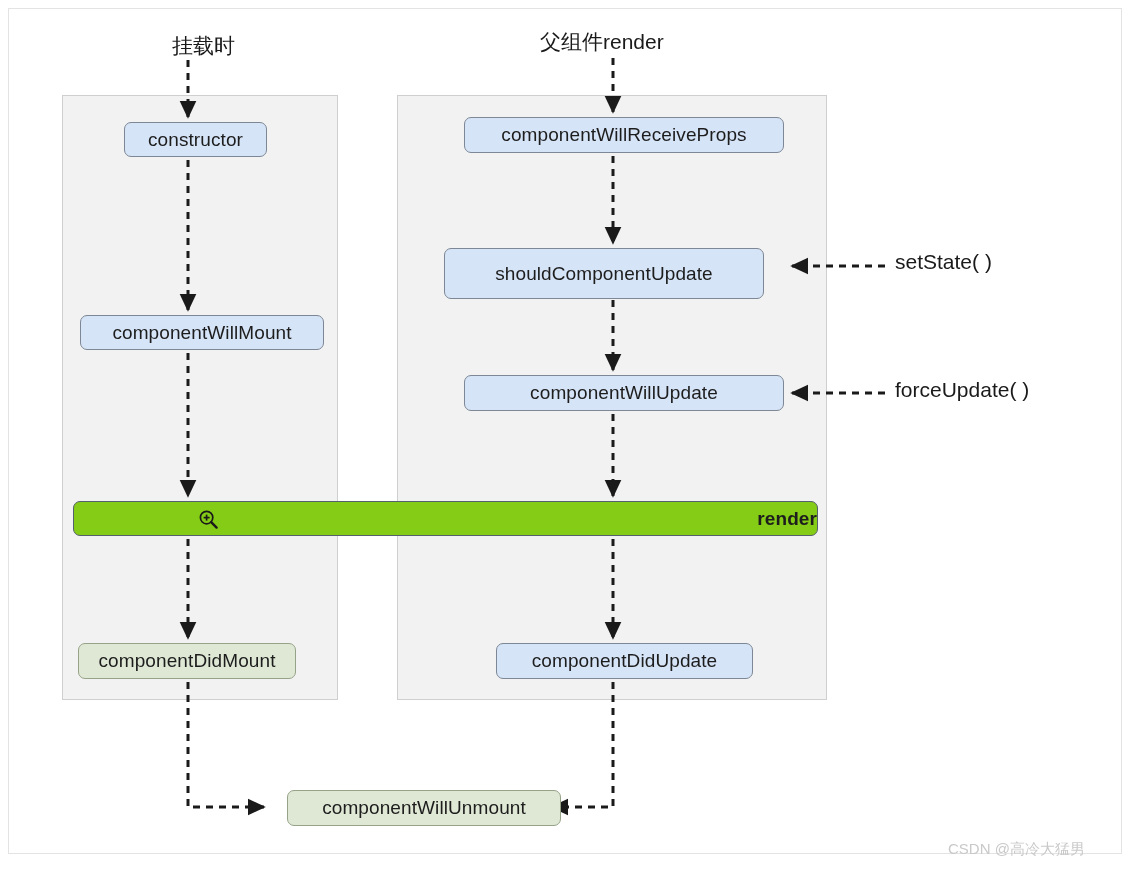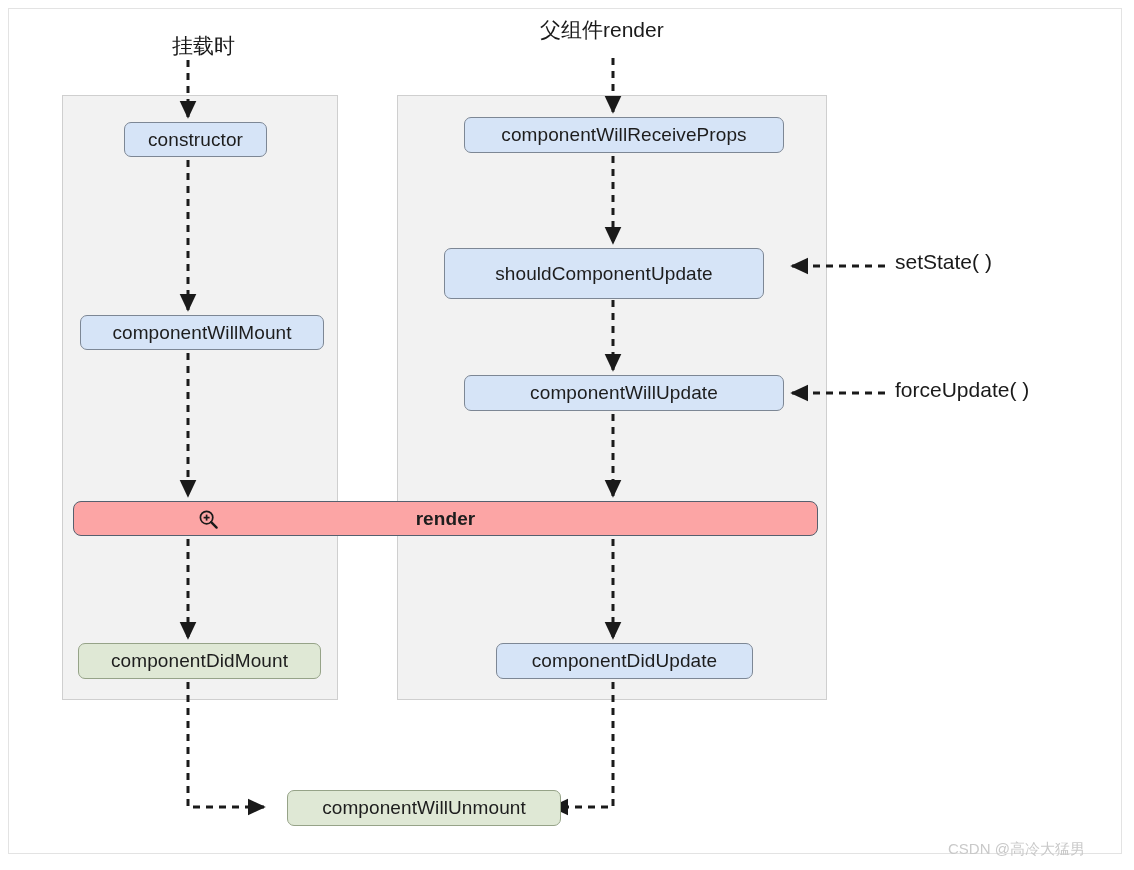--- a/index.html
+++ b/index.html
@@ -47,58 +47,57 @@
     font-size: 19px;
     color: #1d1d1d;
     letter-spacing: .1px;
     white-space: nowrap;
   }
   .node.blue  { background: #d6e4f7; border-color: #7d8795; }
   .node.green { background: #dfe8d5; border-color: #96a388; }
 
   #node-constructor       { left: 124px; top: 122px; width: 143px; height: 35px; }
   #node-willmount         { left: 80px;  top: 315px; width: 244px; height: 35px; }
-  #node-didmount          { left: 78px;  top: 643px; width: 243px; height: 36px; }
+  #node-didmount          { left: 78px;  top: 643px; width: 218px; height: 36px; }
   #node-willreceiveprops  { left: 464px; top: 117px; width: 320px; height: 36px; }
   #node-shouldupdate      { left: 444px; top: 248px; width: 320px; height: 51px; }
   #node-willupdate        { left: 464px; top: 375px; width: 320px; height: 36px; }
   #node-didupdate         { left: 496px; top: 643px; width: 257px; height: 36px; }
   #node-willunmount       { left: 271px; top: 790px; width: 274px; height: 36px; margin-left: 16px; }
 
   
   #node-render {
     left: 73px;
     top: 501px;
     width: 745px;
     height: 35px;
-    background: #fca5a5;
+    background: #84cc16;
     border-color: #55606e;
-    justify-content: center;
+    justify-content: flex-end;
     font-weight: bold;
     font-size: 19px;
-    border-radius: 8px;
   }
   #render-label { pointer-events: none; }
   #render-magnifier {
     position: absolute;
     left: 124px;
     top: 7px;
     width: 21px;
     height: 21px;
   }
 
   
   .caption {
     position: absolute;
     font-size: 21px;
     color: #1a1a1a;
     white-space: nowrap;
   }
   #caption-mount  { left: 172px; top: 32px; }
-  #caption-update { left: 540px; top: 16px; }
+  #caption-update { left: 540px; top: 28px; }
 
   
   .side-label {
     position: absolute;
     font-size: 21px;
     color: #1a1a1a;
     white-space: nowrap;
   }
   #label-setstate    { left: 895px; top: 250px; }
   #label-forceupdate { left: 895px; top: 378px; text-align: right; }

